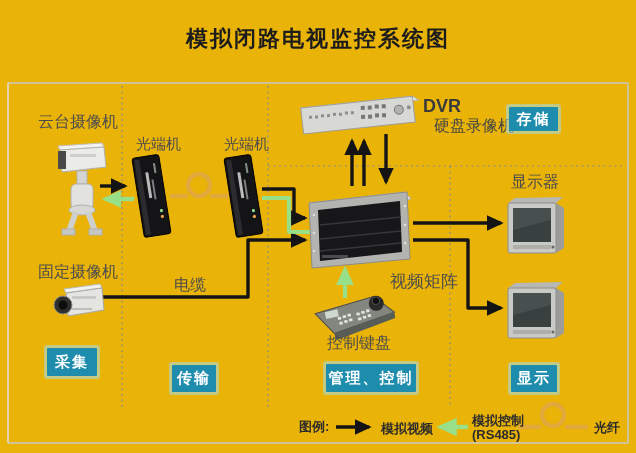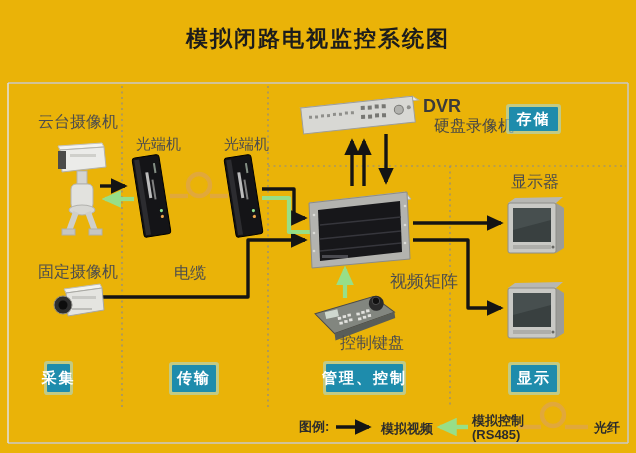--- a/index.html
+++ b/index.html
@@ -249,28 +249,28 @@
     </svg>
   </div>
 
   <div class="label big" style="left:38px;top:112px;">云台摄像机</div>
   <div class="label" style="left:136px;top:135px;">光端机</div>
   <div class="label" style="left:224px;top:135px;">光端机</div>
   <div class="label bold" style="left:423px;top:96px;font-size:18px;">DVR</div>
   <div class="label big" style="left:434px;top:116px;color:#474747;">硬盘录像机</div>
   <div class="label big" style="left:511px;top:172px;">显示器</div>
   <div class="label big" style="left:38px;top:262px;">固定摄像机</div>
-  <div class="label big" style="left:174px;top:263px;">电缆</div>
+  <div class="label big" style="left:174px;top:275px;">电缆</div>
   <div class="label big" style="left:390px;top:270px;font-size:17px;">视频矩阵</div>
-  <div class="label big" style="left:340px;top:333px;">控制键盘</div>
-
-  <div class="badge" style="left:47px;top:364px;width:23px;height:28px;">采集</div>
+  <div class="label big" style="left:327px;top:333px;">控制键盘</div>
+
+  <div class="badge" style="left:47px;top:348px;width:50px;height:28px;">采集</div>
   <div class="badge" style="left:172px;top:365px;width:44px;height:27px;">传输</div>
   <div class="badge" style="left:509px;top:107px;width:49px;height:24px;text-align:center;">存储</div>
-  <div class="badge" style="left:326px;top:364px;width:77px;height:28px;">管理、控制</div>
+  <div class="badge" style="left:326px;top:364px;width:90px;height:28px;">管理、控制</div>
   <div class="badge" style="left:511px;top:365px;width:46px;height:27px;">显示</div>
 
   <div class="legend-text" style="left:299px;top:418px;">图例:</div>
   <div class="legend-text" style="left:381px;top:420px;">模拟视频</div>
   <div class="legend-text" style="left:472px;top:412px;">模拟控制</div>
   <div class="legend-text" style="left:472px;top:427px;">(RS485)</div>
   <div class="legend-text" style="left:594px;top:419px;">光纤</div>
 
 </div>
 

